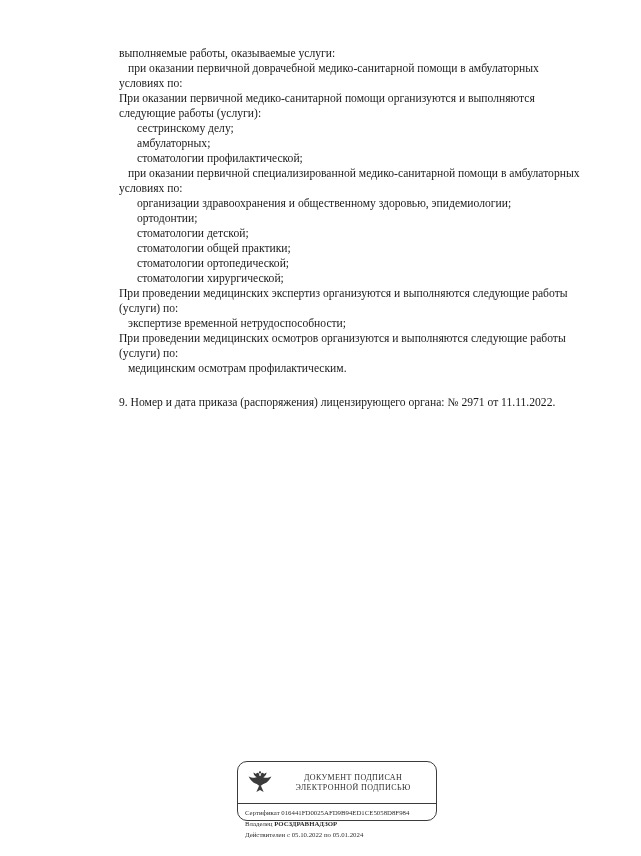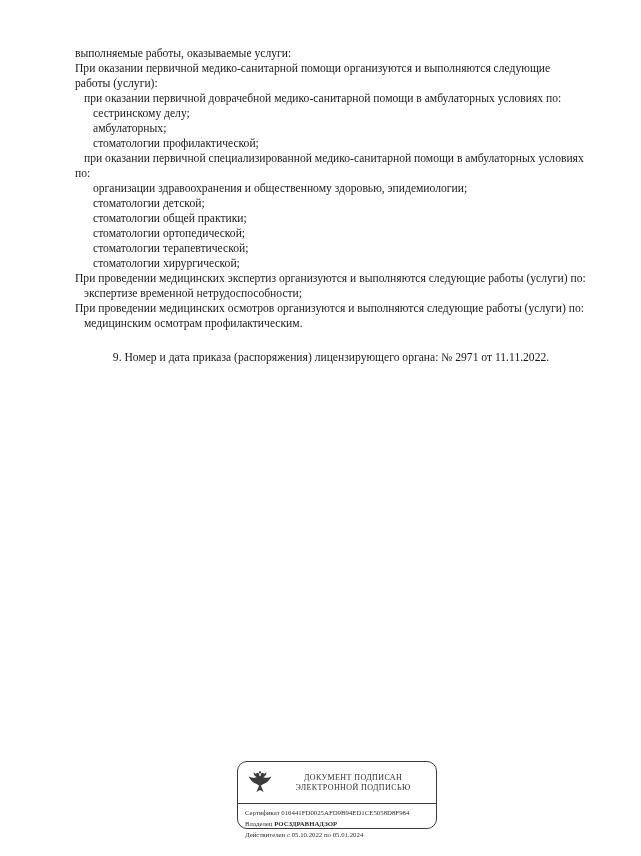--- a/index.html
+++ b/index.html
@@ -17,31 +17,31 @@
     overflow: hidden;
   }
   .doc-body {
     position: absolute;
     left: 75px;
     top: 46px;
     width: 512px;
     font-size: 11.6px;
     line-height: 15px;
   }
-  .doc-line { text-indent: 0; }
+  .doc-line { text-indent: 0; margin-left: 44px; }
   .doc-line.indent-1 { text-indent: 9px; }
   .doc-line.indent-2 { text-indent: 18px; }
-  .doc-line.gap { margin-top: 19px; text-align: center; }
+  .doc-line.gap { margin-top: 19px; }
 
   .stamp {
     position: absolute;
     left: 237px;
     top: 761px;
     width: 200px;
-    height: 68px;
+    height: 60px;
     border: 1.5px solid #3b3b3b;
     border-radius: 10px;
     box-sizing: border-box;
     color: #2e2e2e;
     background: #ffffff;
   }
   .stamp-top {
     display: flex;
     align-items: center;
     height: 38px;
@@ -75,31 +75,31 @@
   }
   .stamp-details .bold { font-weight: bold; }
 </style>
 </head>
 <body>
 
 <div class="page">
 
   <div class="doc-body">
       <div class="doc-line indent-0">выполняемые работы, оказываемые услуги:</div>
+      <div class="doc-line indent-1">при оказании первичной доврачебной медико-санитарной помощи в амбулаторных условиях по:</div>
       <div class="doc-line indent-0">При оказании первичной медико-санитарной помощи организуются и выполняются следующие работы (услуги):</div>
-      <div class="doc-line indent-1">при оказании первичной доврачебной медико-санитарной помощи в амбулаторных условиях по:</div>
       <div class="doc-line indent-2">сестринскому делу;</div>
       <div class="doc-line indent-2">амбулаторных;</div>
       <div class="doc-line indent-2">стоматологии профилактической;</div>
       <div class="doc-line indent-1">при оказании первичной специализированной медико-санитарной помощи в амбулаторных условиях по:</div>
       <div class="doc-line indent-2">организации здравоохранения и общественному здоровью, эпидемиологии;</div>
+      <div class="doc-line indent-2">ортодонтии;</div>
       <div class="doc-line indent-2">стоматологии детской;</div>
       <div class="doc-line indent-2">стоматологии общей практики;</div>
       <div class="doc-line indent-2">стоматологии ортопедической;</div>
-      <div class="doc-line indent-2">стоматологии терапевтической;</div>
       <div class="doc-line indent-2">стоматологии хирургической;</div>
       <div class="doc-line indent-0">При проведении медицинских экспертиз организуются и выполняются следующие работы (услуги) по:</div>
       <div class="doc-line indent-1">экспертизе временной нетрудоспособности;</div>
       <div class="doc-line indent-0">При проведении медицинских осмотров организуются и выполняются следующие работы (услуги) по:</div>
       <div class="doc-line indent-1">медицинским осмотрам профилактическим.</div>
       <div class="doc-line indent-0 gap">9. Номер и дата приказа (распоряжения) лицензирующего органа: № 2971 от 11.11.2022.</div>
     </div>
 
   <div class="stamp">
     <div class="stamp-top">

